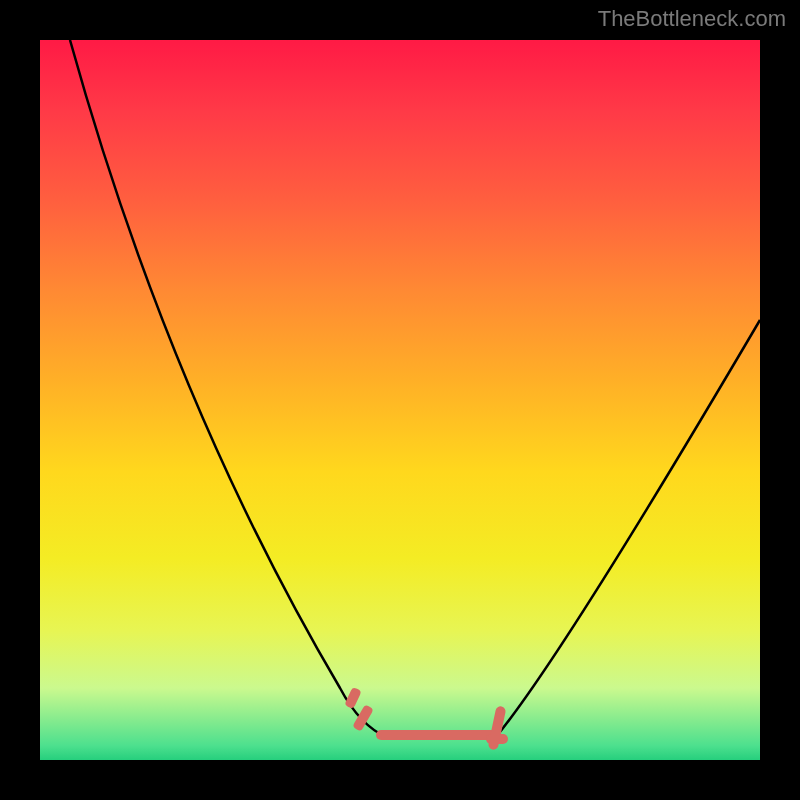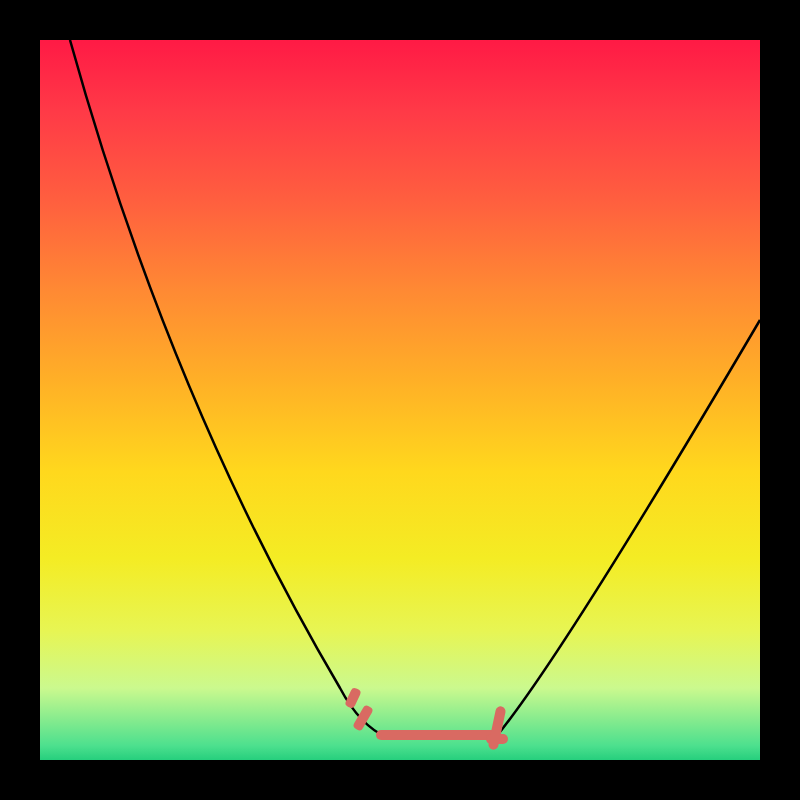--- a/index.html
+++ b/index.html
@@ -40,13 +40,14 @@
 
     <g>
       <rect class="salmon-f" x="308" y="648" width="10" height="20" rx="4" transform="rotate(25 313 658)"></rect>
       <rect class="salmon-f" x="318" y="665" width="10" height="26" rx="4" transform="rotate(30 323 678)"></rect>
       <rect class="salmon-f" x="336" y="690" width="120" height="10" rx="5"></rect>
       <rect class="salmon-f" x="452" y="666" width="10" height="44" rx="5" transform="rotate(12 457 688)"></rect>
       <rect class="salmon-f" x="446" y="694" width="22" height="10" rx="5"></rect>
     </g>
   </svg>
 
+  <div class="watermark">TheBottleneck.com</div>
 </div>
 
 </body></html>

